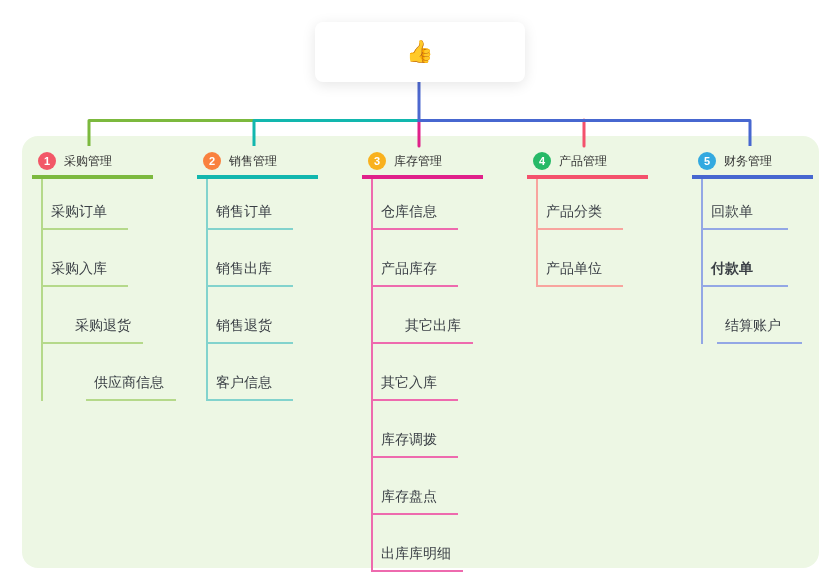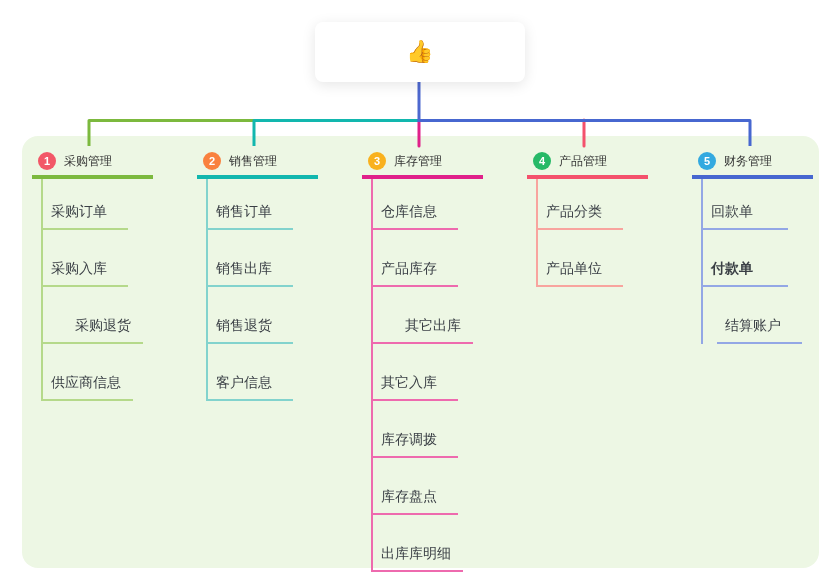--- a/index.html
+++ b/index.html
@@ -66,21 +66,21 @@
     <div class="children" style="border-left-color: rgb(181, 217, 138);">
         <div class="child-row" style="border-bottom-color: rgb(181, 217, 138); text-align: right;">
           <span>采购订单</span>
         </div>
         <div class="child-row" style="border-bottom-color: rgb(181, 217, 138);">
           <span>采购入库</span>
         </div>
         <div class="child-row" style="border-bottom-color: rgb(181, 217, 138); padding-left: 32px;">
           <span>采购退货</span>
         </div>
-        <div class="child-row" style="border-bottom-color: rgb(181, 217, 138);">
+        <div class="child-row" style="border-bottom-color: rgb(181, 217, 138); margin-left: 43px;">
           <span>供应商信息</span>
         </div>
       </div>
   </div>
 
   <div class="branch" style="left:197px">
     <div class="branch-header" style="border-bottom-color: rgb(18, 183, 174);">
       <span class="badge" style="background-color: rgb(249, 129, 62);">2</span>
       <span class="branch-label">销售管理</span>
     </div>

